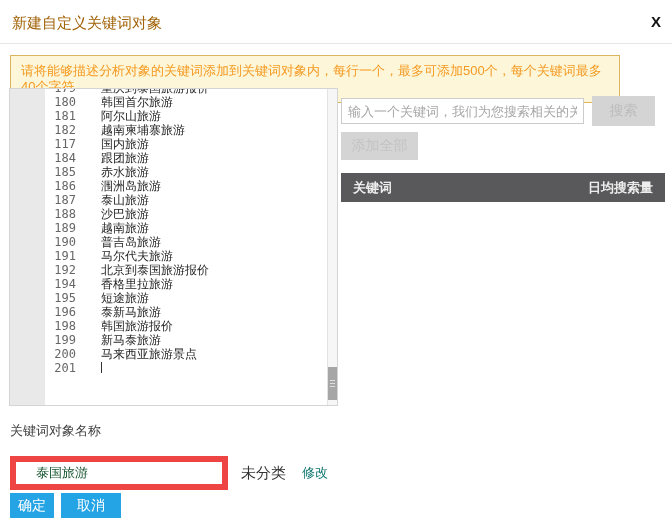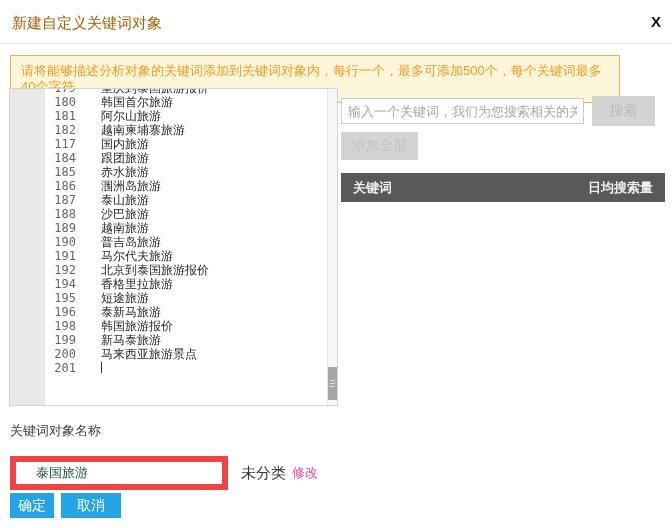--- a/index.html
+++ b/index.html
@@ -41,21 +41,21 @@
     font-size:14px;font-family:"Liberation Sans",sans-serif;cursor:pointer;display:block;}
   .table-header{margin-top:13px;height:29px;background:#59595b;color:#ededed;font-size:13px;font-weight:bold;
     display:flex;justify-content:space-between;align-items:center;padding:0 12px;}
 
   
   .name-label{position:absolute;left:10px;top:422px;font-size:13px;color:#404040;}
   .name-row{position:absolute;left:10px;top:456px;display:flex;align-items:center;}
   .name-input{width:166px;height:22px;border:6px solid #ef4444;padding:0 20px;font-size:13px;color:#14532d;
     font-family:"Liberation Sans",sans-serif;outline:none;}
   .category{margin-left:13px;font-size:15px;color:#333;}
-  .modify-link{margin-left:6px;font-size:13px;color:#ec4899;text-decoration:none;cursor:pointer;}
+  .modify-link{margin-left:16px;font-size:13px;color:#0f766e;text-decoration:none;cursor:pointer;}
   .ok-btn{position:absolute;left:10px;top:493px;width:44px;height:25px;background:#25a4e5;color:#fff;
     border:none;font-size:14px;font-family:Liberation Mono, monospace;cursor:pointer;}
   .cancel-btn{position:absolute;left:61px;top:493px;width:60px;height:25px;background:#25a4e5;color:#fff;
     border:none;font-size:14px;font-family:"Liberation Sans",sans-serif;cursor:pointer;}
 </style>
 </head>
 <body>
 
 <div class="dialog">
 

